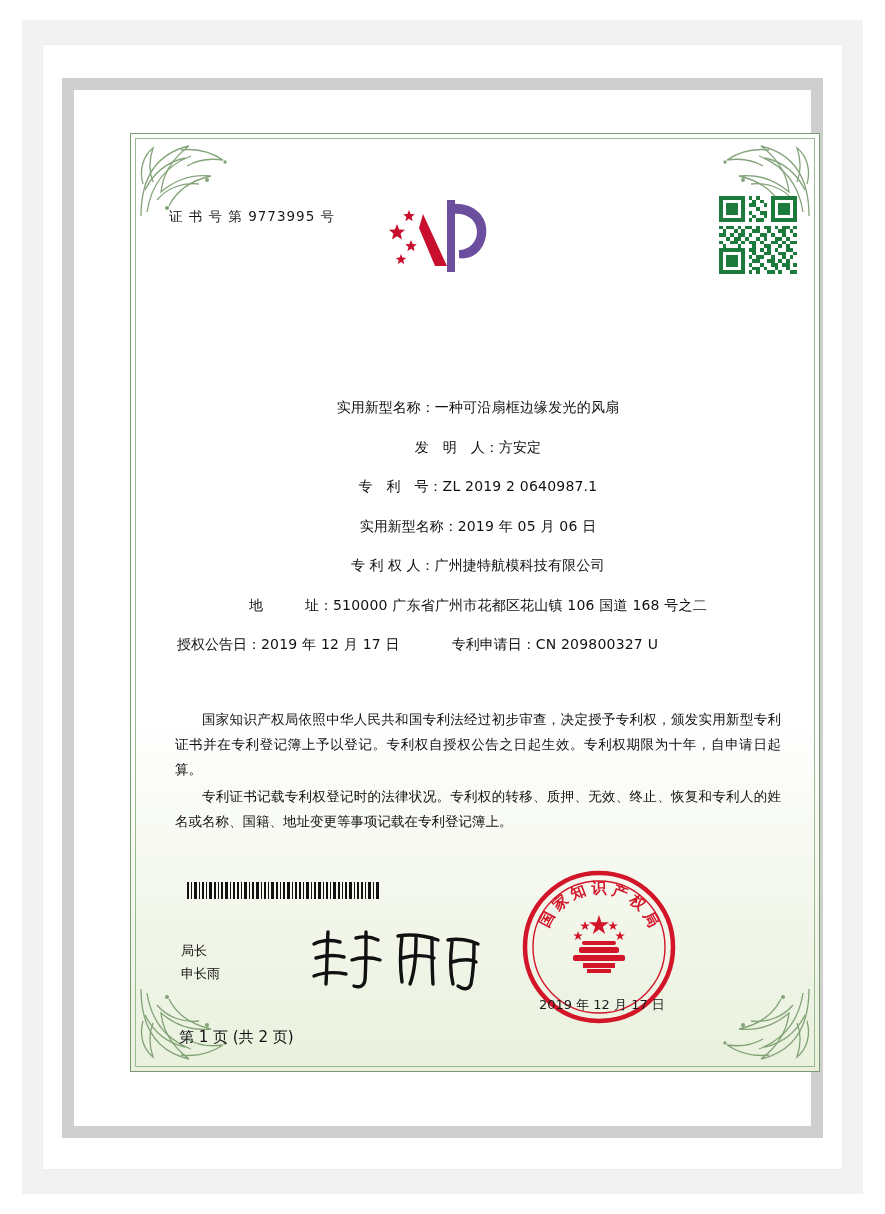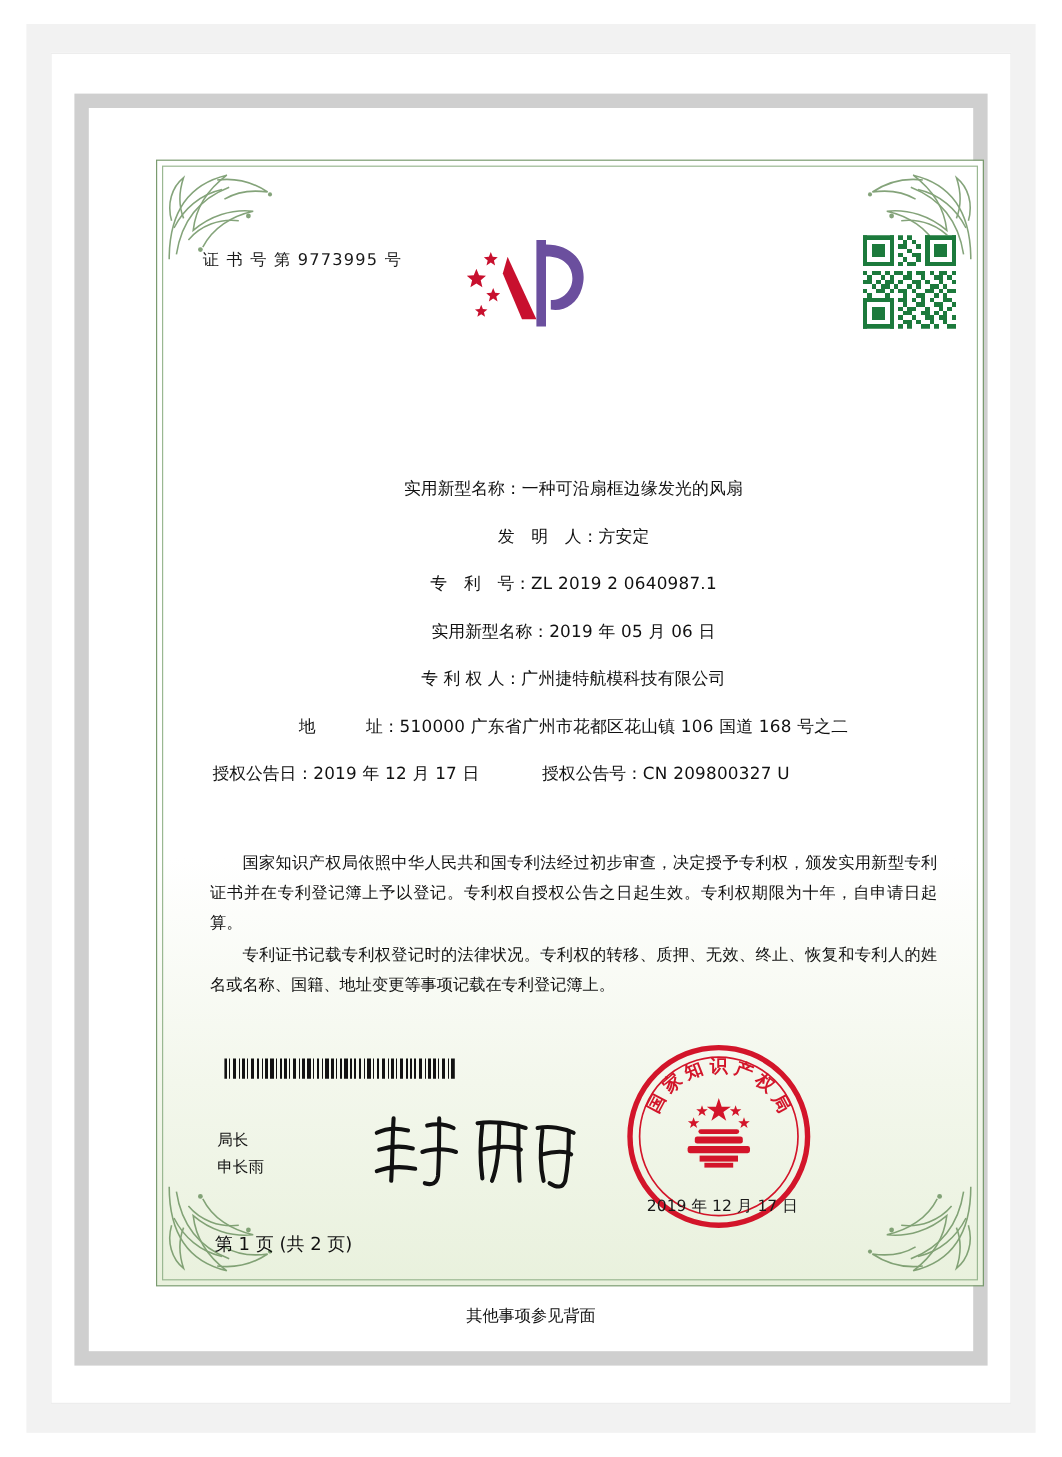--- a/index.html
+++ b/index.html
@@ -427,21 +427,21 @@
         <span class="field-label">专 利 权 人：</span>
         <span class="field-value">广州捷特航模科技有限公司</span>
       </div>
       <div class="field-row">
         <span class="field-label">地　　　址：</span>
         <span class="field-value">510000 广东省广州市花都区花山镇 106 国道 168 号之二</span>
       </div>
       <div class="row-split">
         <span class="field-label">授权公告日：</span>
         <span class="field-value">2019 年 12 月 17 日</span>
-        <span class="part2">授权公告号：</span>
+        <span class="part2">专利申请日：</span>
         <span class="field-value">CN 209800327 U</span>
       </div>
     </div>
 
     <div class="paras">
       <p>国家知识产权局依照中华人民共和国专利法经过初步审查，决定授予专利权，颁发实用新型专利证书并在专利登记簿上予以登记。专利权自授权公告之日起生效。专利权期限为十年，自申请日起算。</p>
       <p>专利证书记载专利权登记时的法律状况。专利权的转移、质押、无效、终止、恢复和专利人的姓名或名称、国籍、地址变更等事项记载在专利登记簿上。</p>
     </div>
 
     <svg class="barcode" viewBox="0 0 192 17" shape-rendering="crispEdges">
@@ -548,14 +548,13 @@
         <rect x="62" y="94" width="32" height="5"></rect>
         <rect x="66" y="100" width="24" height="4"></rect>
         <rect x="61" y="72" width="34" height="4" rx="2"></rect>
       </g>
     </svg>
     <div class="seal-date">2019 年 12 月 17 日</div>
 
     <div class="page-num">第 1 页 (共 2 页)</div>
   </div>
 
-  <div class="footer-note">其他事项参见背面</div>
 </div>
 
 </body></html>

